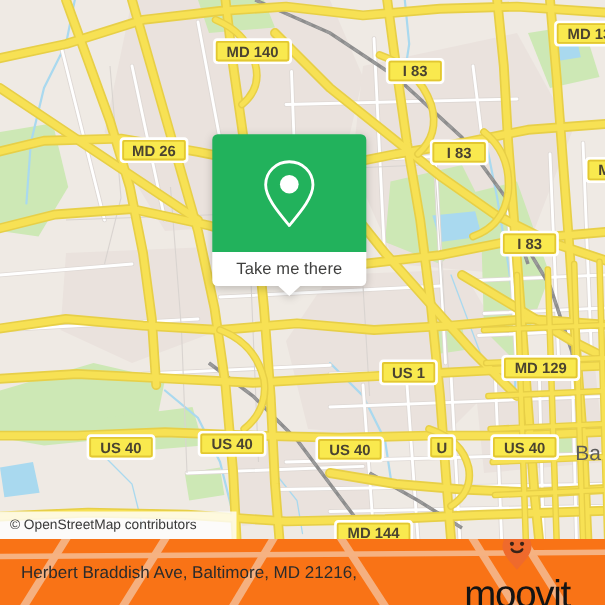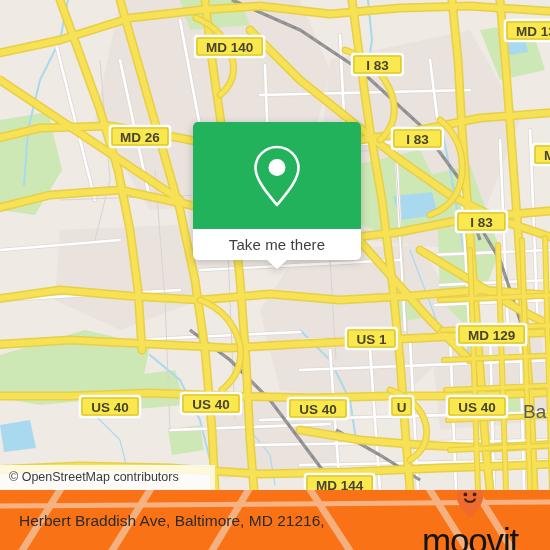--- a/index.html
+++ b/index.html
@@ -47,21 +47,21 @@
     color: #3a3a3a;
     line-height: 1;
     white-space: nowrap;
   }
 
   
   #callout {
     position: absolute;
     left: 193px;
     top: 122px;
-    width: 168px;
+    width: 140px;
     z-index: 30;
     filter: drop-shadow(0 2px 4px rgba(0,0,0,0.22));
   }
   .callout-top {
     background: #22b25c;
     height: 107px;
     border-radius: 5px 5px 0 0;
     display: flex;
     align-items: center;
     justify-content: center;

